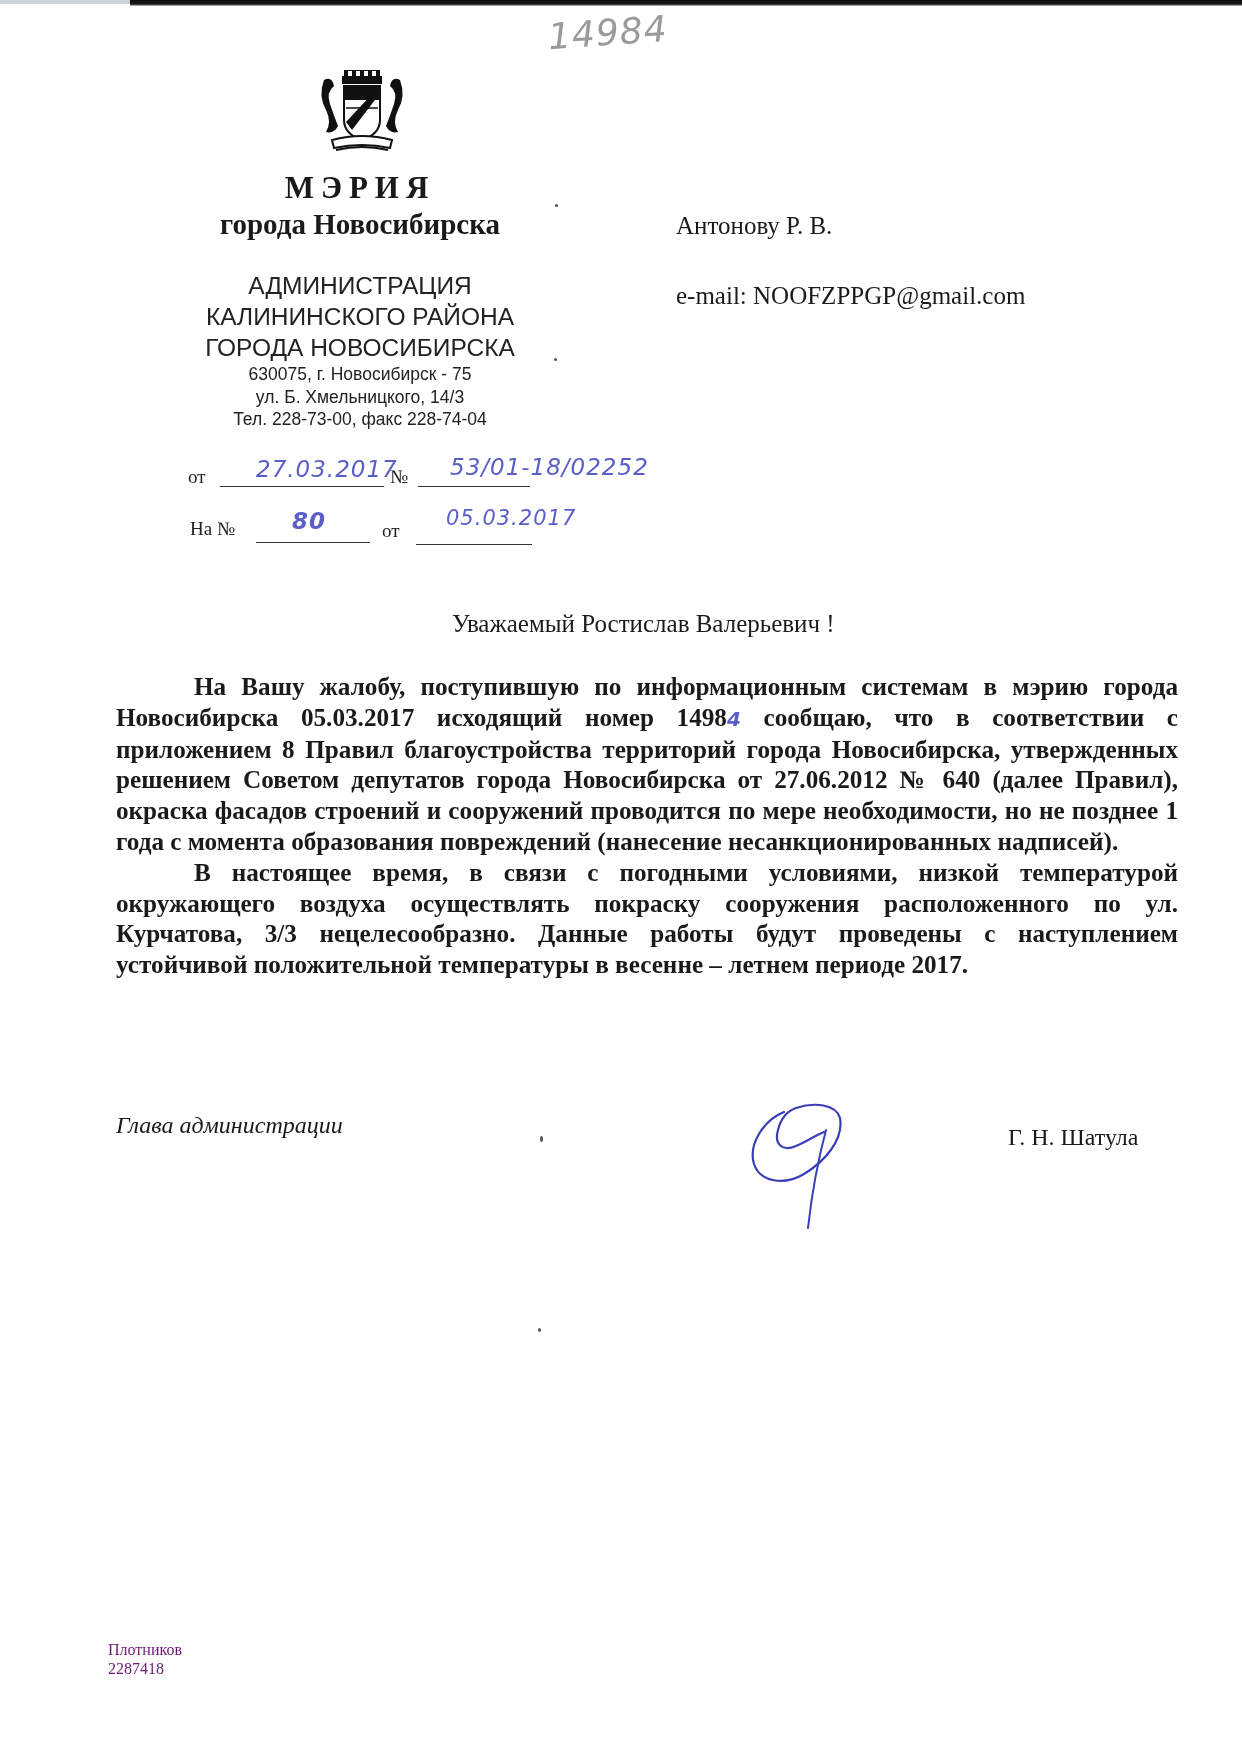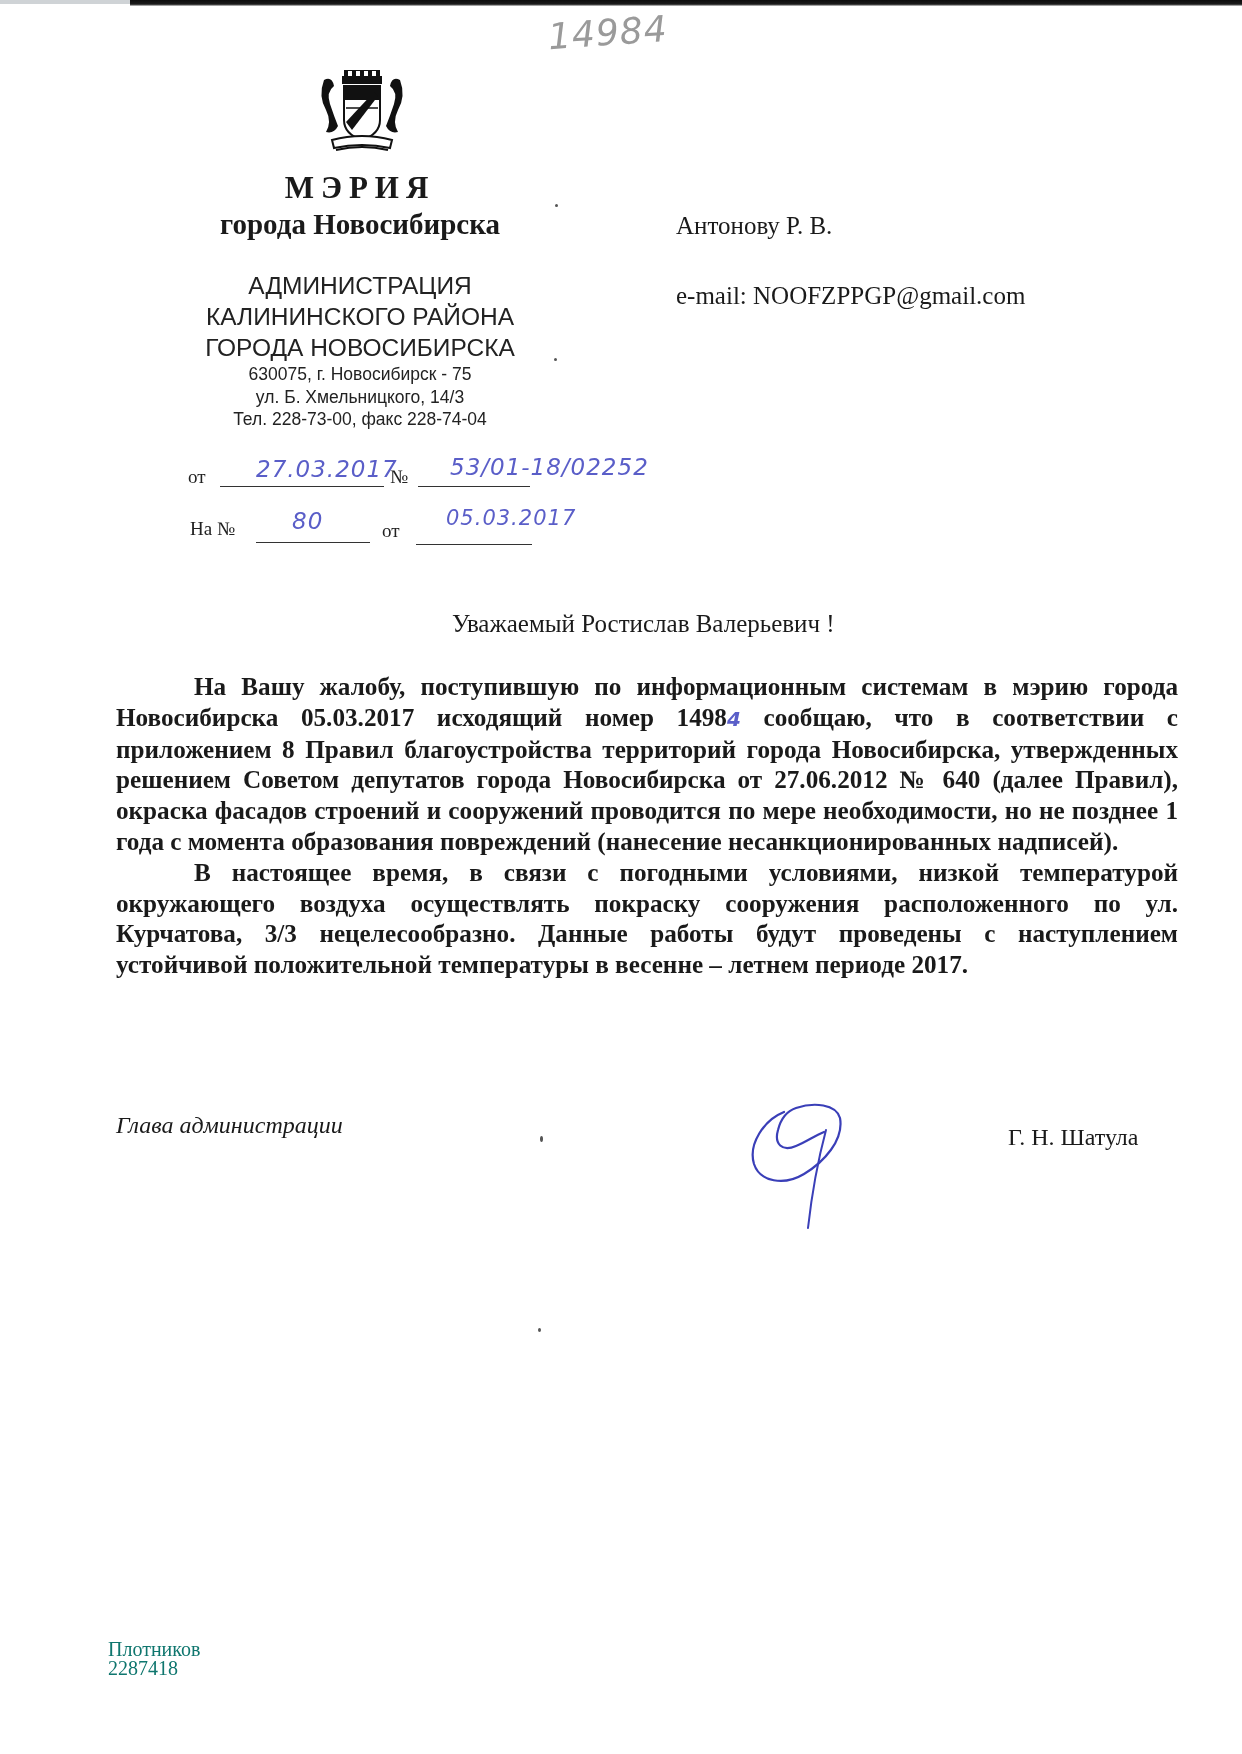--- a/index.html
+++ b/index.html
@@ -47,21 +47,21 @@
     left: 116px; width: 1062px; top: 672px;
     font-size: 25.2px; line-height: 30.8px; text-align: justify;
   }
   .body-text p { margin: 0; text-indent: 78px; font-weight: bold; }
   .handwritten-digit { color: #5a5ec8; font-style: italic; font-family: "DejaVu Sans", sans-serif; font-size: 20px; }
 
   .sign-title { left: 116px; top: 1112px; font-size: 24px; font-style: italic; }
   .sign-name { left: 1008px; top: 1124px; font-size: 24px; }
   .signature { left: 744px; top: 1100px; width: 112px; height: 130px; }
 
-  .executor { left: 108px; top: 1640px; font-size: 20px; line-height: 19px; color: #0f766e; }
+  .executor { left: 108px; top: 1640px; font-size: 16px; line-height: 19px; color: #701a75; }
 
   .speck { position: absolute; background: #555; border-radius: 50%; }
 </style>
 </head>
 <body>
 
 <div class="scan-edge-left"></div>
 <div class="scan-edge"></div>
 
 <div class="abs stamp-number">14984</div>
@@ -100,21 +100,21 @@
 <div class="abs reg-label" style="left:188px; top:466px;">от</div>
 <div class="abs reg-line" style="left:220px; top:458px; width:164px;">
   <span class="ink reg-value" style="position:absolute; left:6px; top:-2px;">27.03.2017</span>
 </div>
 <div class="abs reg-label" style="left:390px; top:466px;">№</div>
 <div class="abs reg-line" style="left:418px; top:458px; width:112px;">
   <span class="ink reg-value" style="position:absolute; left:2px; top:-4px;">53/01-18/02252</span>
 </div>
 
 <div class="abs reg-label" style="left:190px; top:518px;">На №</div>
-<div class="abs reg-line" style="left:256px; top:514px; width:114px;">
+<div class="abs reg-line" style="left:256px; top:514px; width:114px;font-weight:bold;">
   <span class="ink reg-value" style="position:absolute; left:6px; top:-6px;">80</span>
 </div>
 <div class="abs reg-label" style="left:382px; top:520px;">от</div>
 <div class="abs reg-line" style="left:416px; top:516px; width:116px;">
   <span class="ink reg-value" style="position:absolute; left:0px; top:-10px; font-size:21px;">05.03.2017</span>
 </div>
 
 <div class="abs greeting">Уважаемый Ростислав Валерьевич !</div>
 
 <div class="abs body-text">

